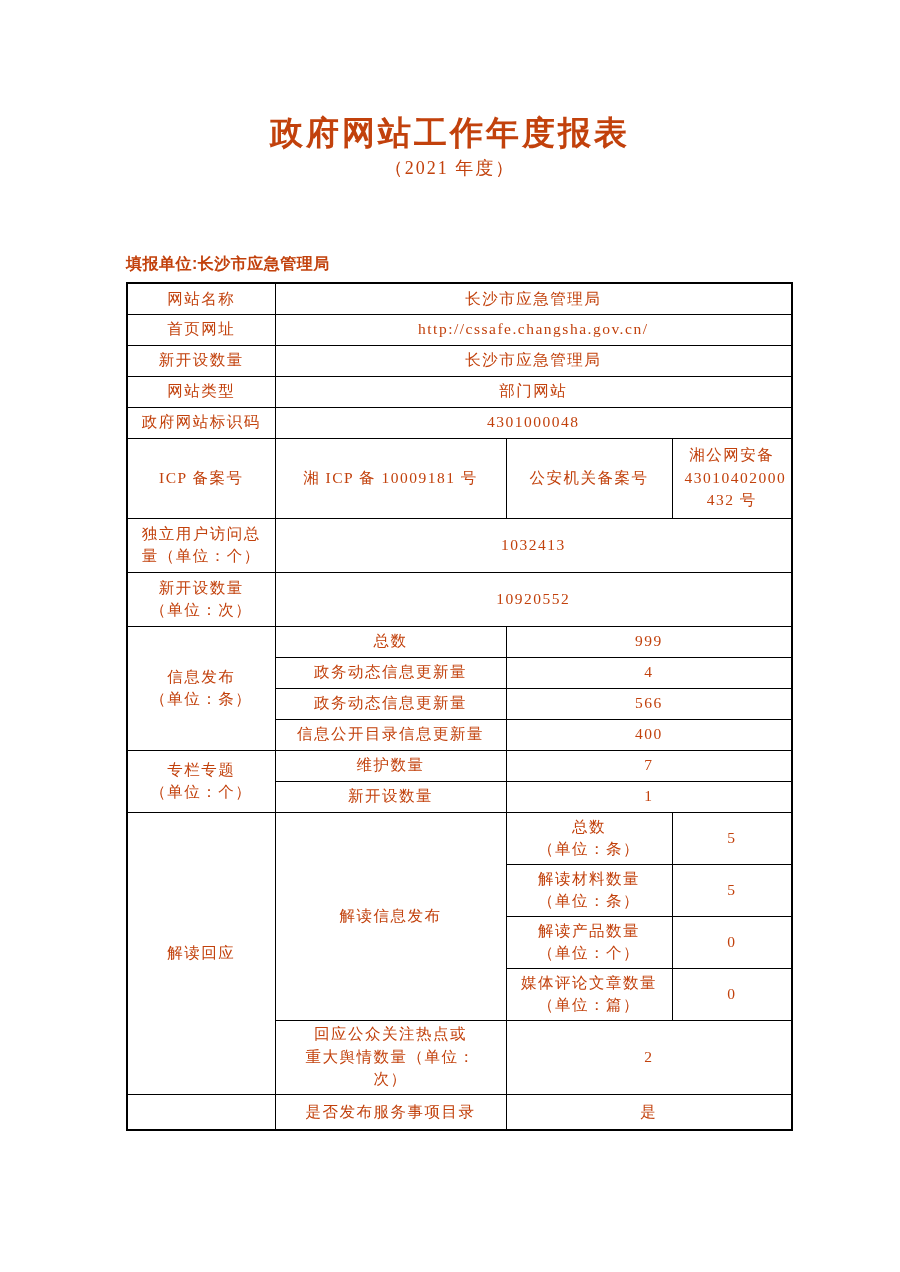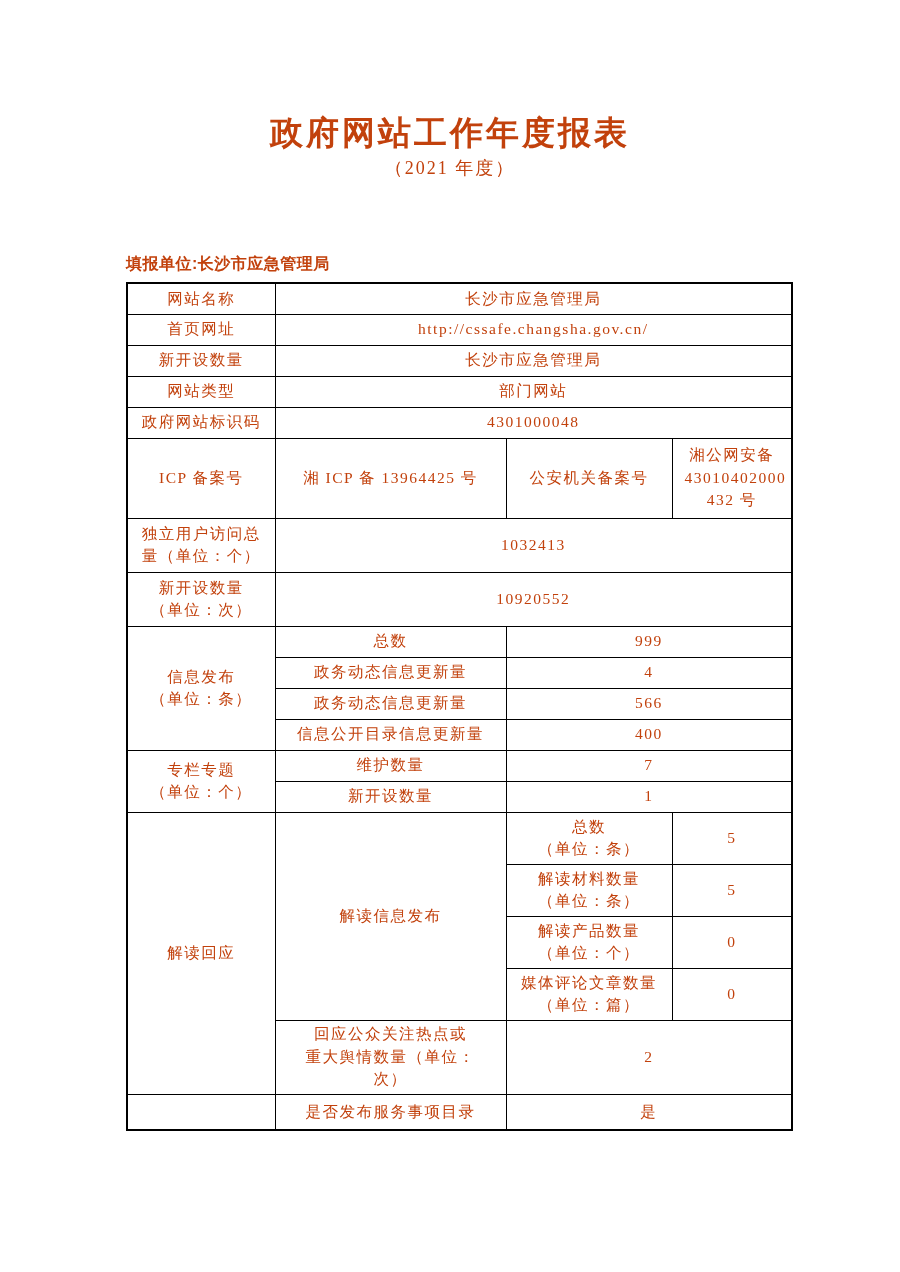--- a/index.html
+++ b/index.html
@@ -96,21 +96,21 @@
       <tr class="h31">
         <td>网站类型</td>
         <td colspan="3">部门网站</td>
       </tr>
       <tr class="h31">
         <td>政府网站标识码</td>
         <td colspan="3">4301000048</td>
       </tr>
       <tr class="h80">
         <td>ICP 备案号</td>
-        <td>湘 ICP 备 13964425 号</td>
+        <td>湘 ICP 备 10009181 号</td>
         <td>公安机关备案号</td>
         <td class="pre">湘公网安备
 43010402000
 432 号</td>
       </tr>
       <tr class="h54">
         <td class="pre">独立用户访问总
 量（单位：个）</td>
         <td colspan="3">1032413</td>
       </tr>

